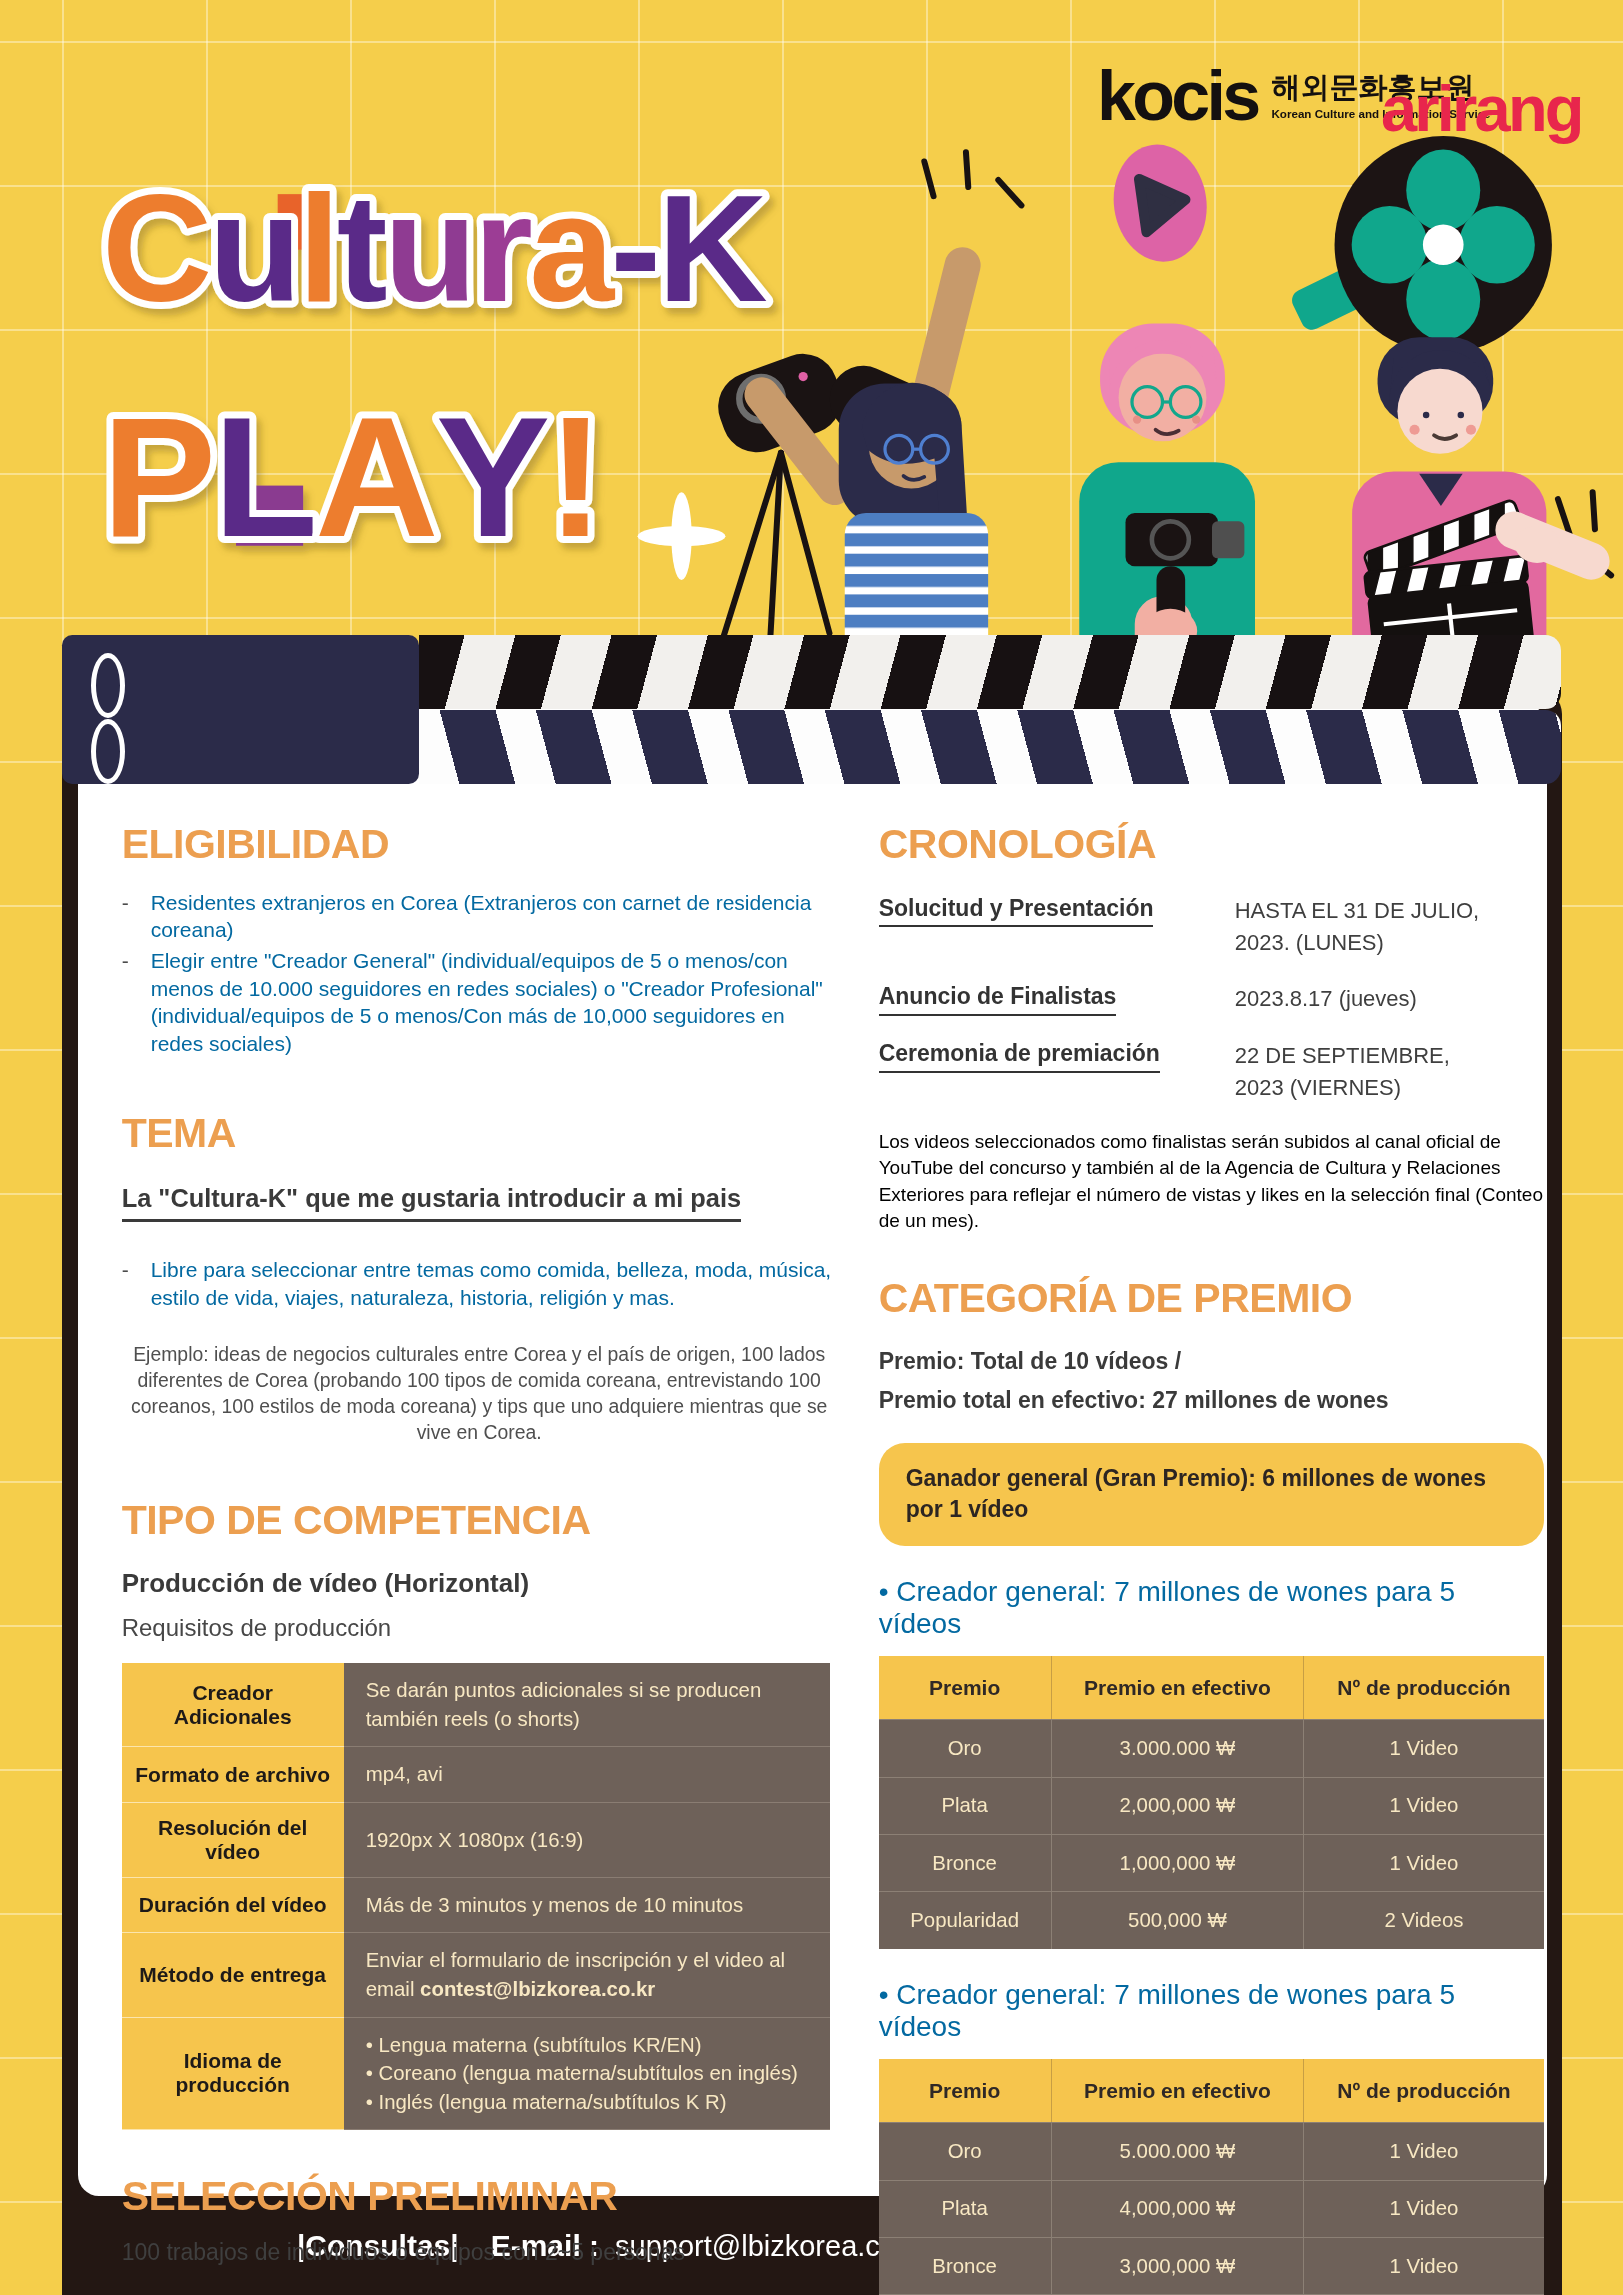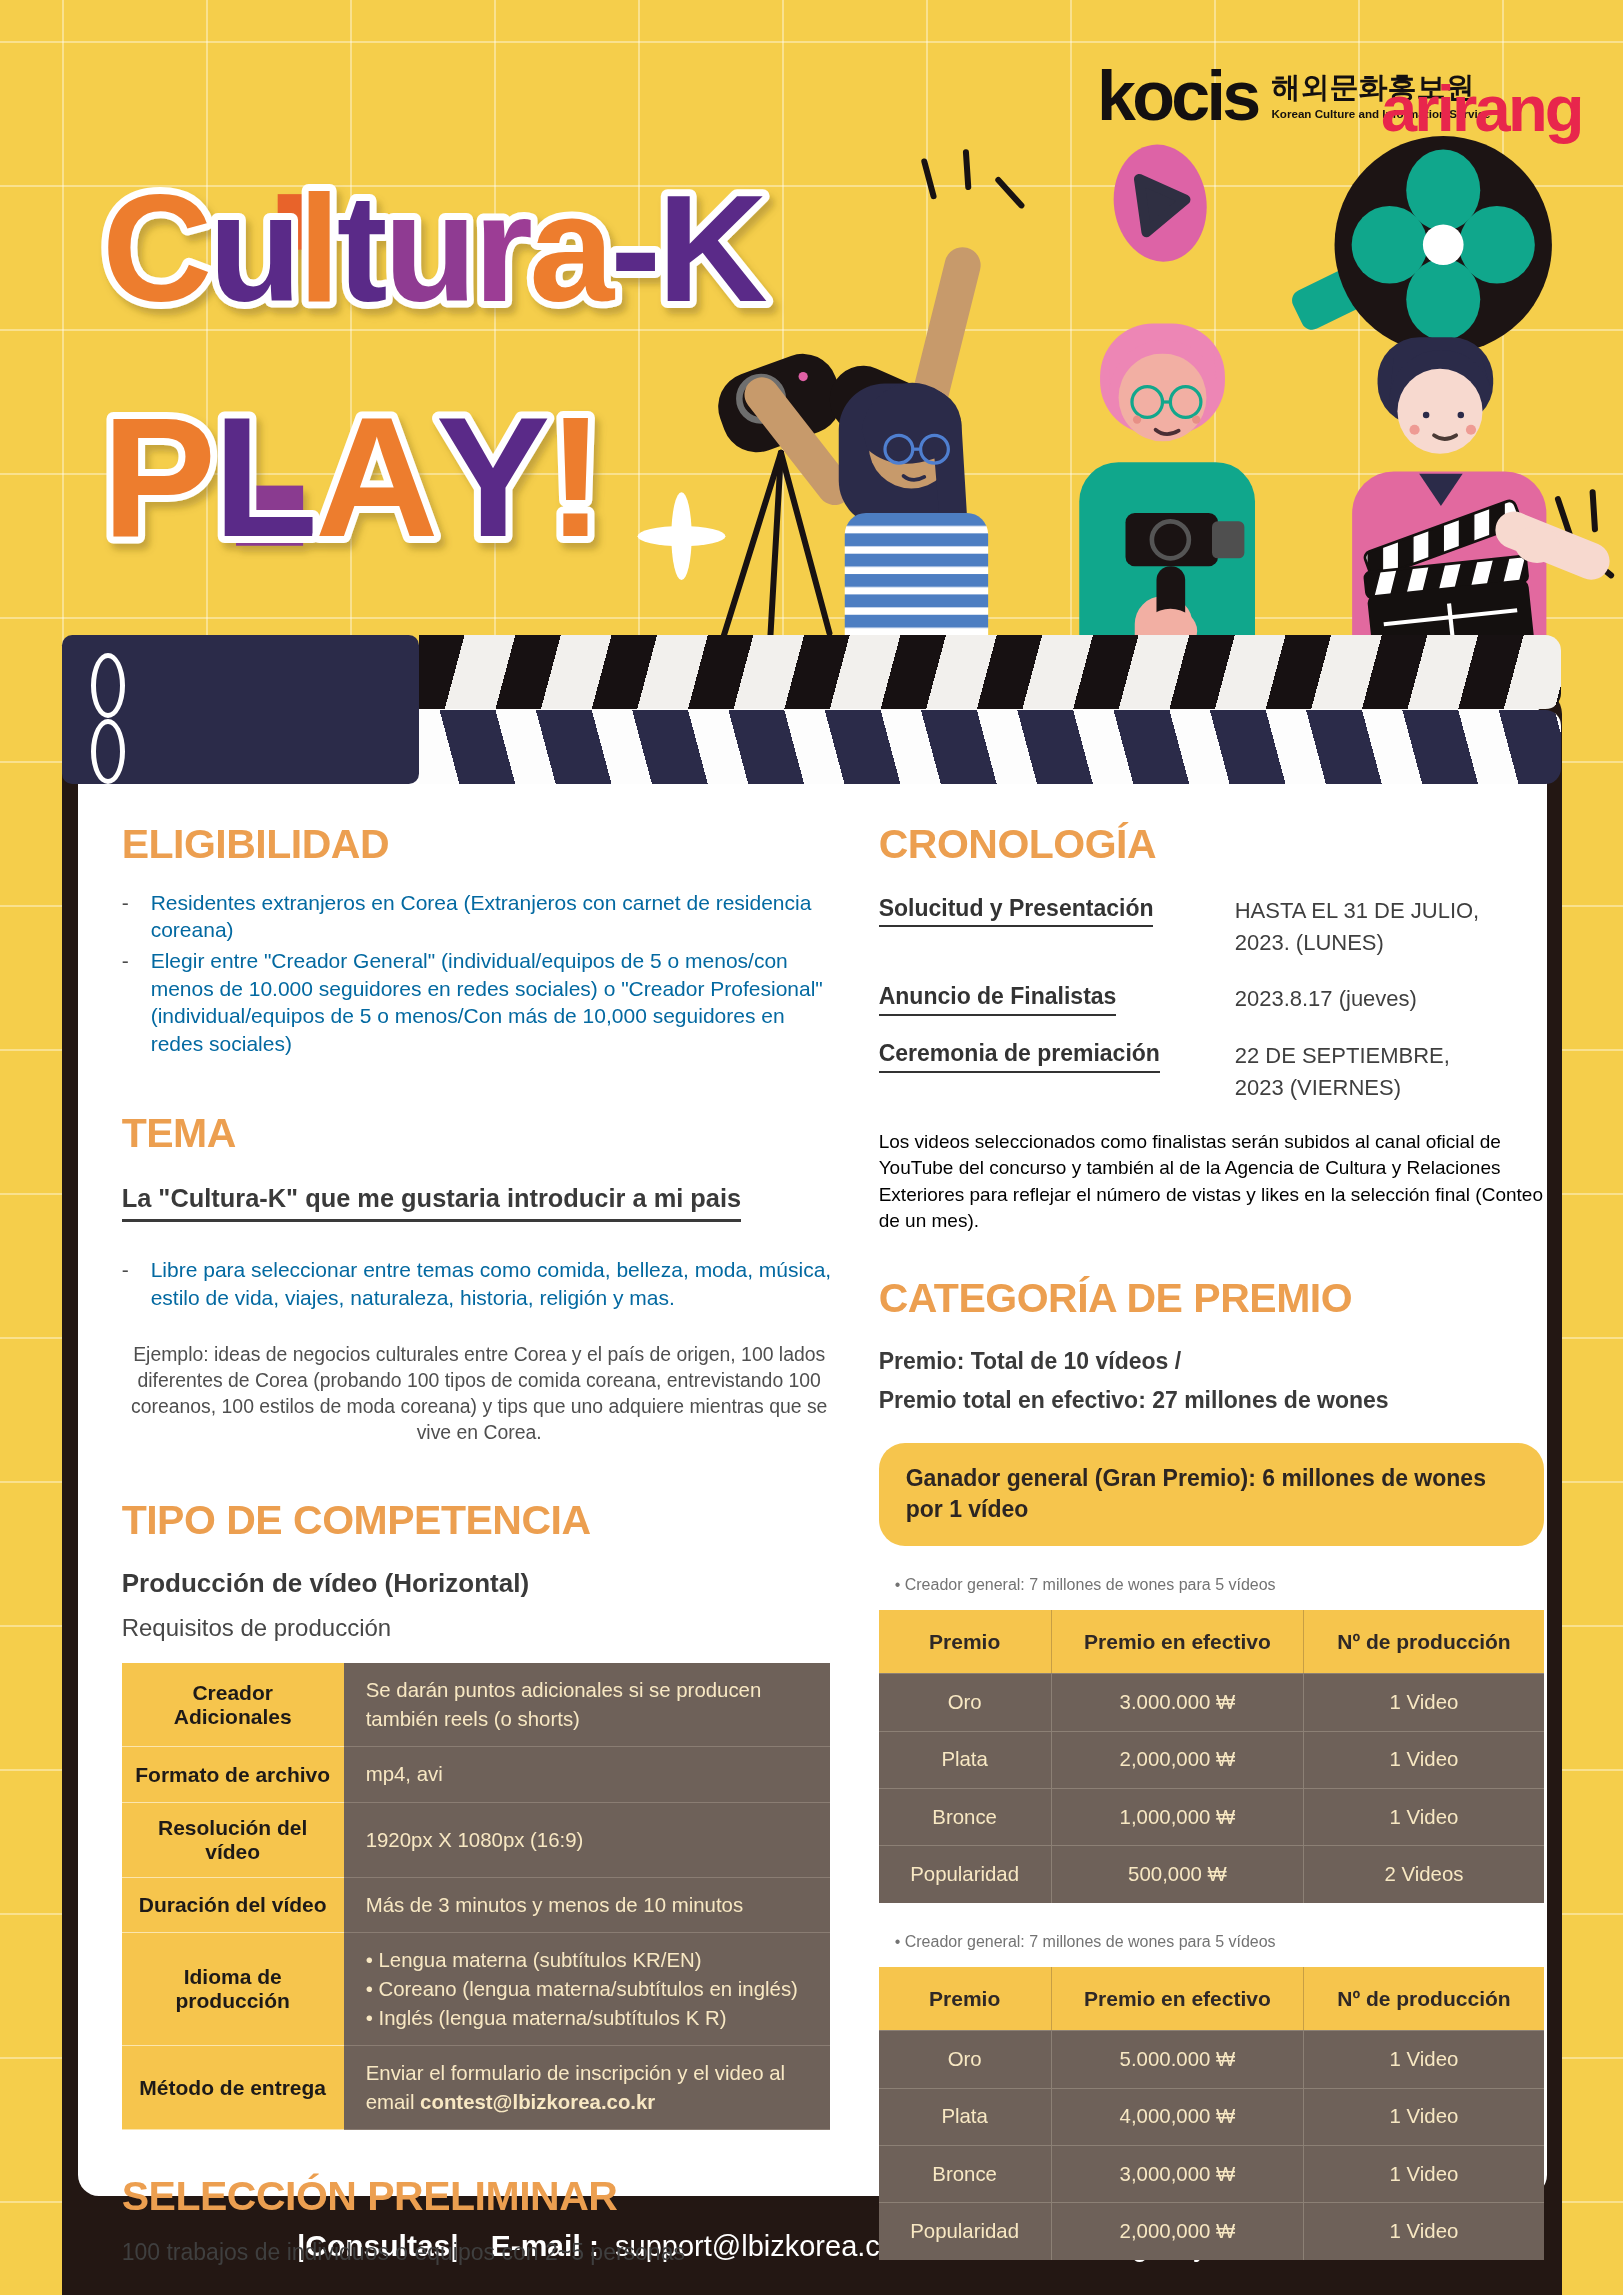--- a/index.html
+++ b/index.html
@@ -69,21 +69,21 @@
   .crono-row{display:flex;margin-bottom:25px;}
   .crono-label-wrap{width:356px;}
   .crono-label{font-size:23px;font-weight:bold;color:#333333;border-bottom:2.8px solid #333333;padding-bottom:4.6px;line-height:1.15;}
   .crono-value{flex:1;font-size:22px;color:#3F3F3F;line-height:1.45;}
   .crono-note{margin-top:18.5px;font-size:19px;color:#000000;line-height:1.38;}
   .premio-h{margin-top:44px;}
   .premio-line{margin-top:6.5px;font-size:23px;font-weight:bold;color:#3A3A3A;line-height:1.4;}
   .premio-line.first{margin-top:26px;}
   .grand-box{margin-top:27px;background:#F6C54D;border-radius:26px;padding:20.4px 27px;
     font-size:23px;font-weight:bold;color:#2C2522;line-height:1.35;}
-  .prize-bullet{margin-top:30px;font-size:16px;color:#737373;margin-left:16px;}
+  .prize-bullet{margin-top:30px;font-size:28px;color:#0369a1;}
   .prize-table{margin-top:16.7px;width:665px;}
   .prize-head{display:flex;background:#F6C54D;}
   .ph-cell{font-size:21px;font-weight:bold;color:#2F2826;text-align:center;padding:19.4px 3.7px;box-sizing:border-box;border-right:1.4px solid rgba(90,70,50,.3);}
   .ph-cell:last-child{border-right:none;}
   .prize-row{display:flex;background:#6E6159;}
   .pr-cell{font-size:20.4px;color:#F8E8C3;text-align:center;padding:16.7px 3.7px;box-sizing:border-box;
     border-right:1.4px solid rgba(250,240,220,.22);border-top:1.4px solid rgba(250,240,220,.22);}
   .pr-cell:last-child{border-right:none;}
   .cw1{width:26%;} .cw2{width:38%;} .cw3{width:36%;}
   
@@ -286,31 +286,31 @@
                 <div>1920px X 1080px (16:9)</div>
               </div>
             </div>
             <div class="spec-row">
               <div class="spec-label">Duración del vídeo</div>
               <div class="spec-value">
                 <div>Más de 3 minutos y menos de 10 minutos</div>
               </div>
             </div>
             <div class="spec-row">
+              <div class="spec-label">Método de entrega</div>
+              <div class="spec-value">
+                <div>Enviar el formulario de inscripción y el video al email <b>contest@lbizkorea.co.kr</b></div>
+              </div>
+            </div>
+            <div class="spec-row">
               <div class="spec-label">Idioma de producción</div>
               <div class="spec-value">
                 <div>• Lengua materna (subtítulos KR/EN)</div>
                 <div>• Coreano (lengua materna/subtítulos en inglés)</div>
                 <div>• Inglés (lengua materna/subtítulos K R)</div>
-              </div>
-            </div>
-            <div class="spec-row">
-              <div class="spec-label">Método de entrega</div>
-              <div class="spec-value">
-                <div>Enviar el formulario de inscripción y el video al email <b>contest@lbizkorea.co.kr</b></div>
               </div>
             </div>
           </div>
 
         <div class="section-h sel-h">SELECCIÓN PRELIMINAR</div>
         <div class="sel-text">100 trabajos de individuos o equipos con 2~5 personas</div>
       </div>
 
       <div class="col-right">
         <div class="section-h">CRONOLOGÍA</div>

